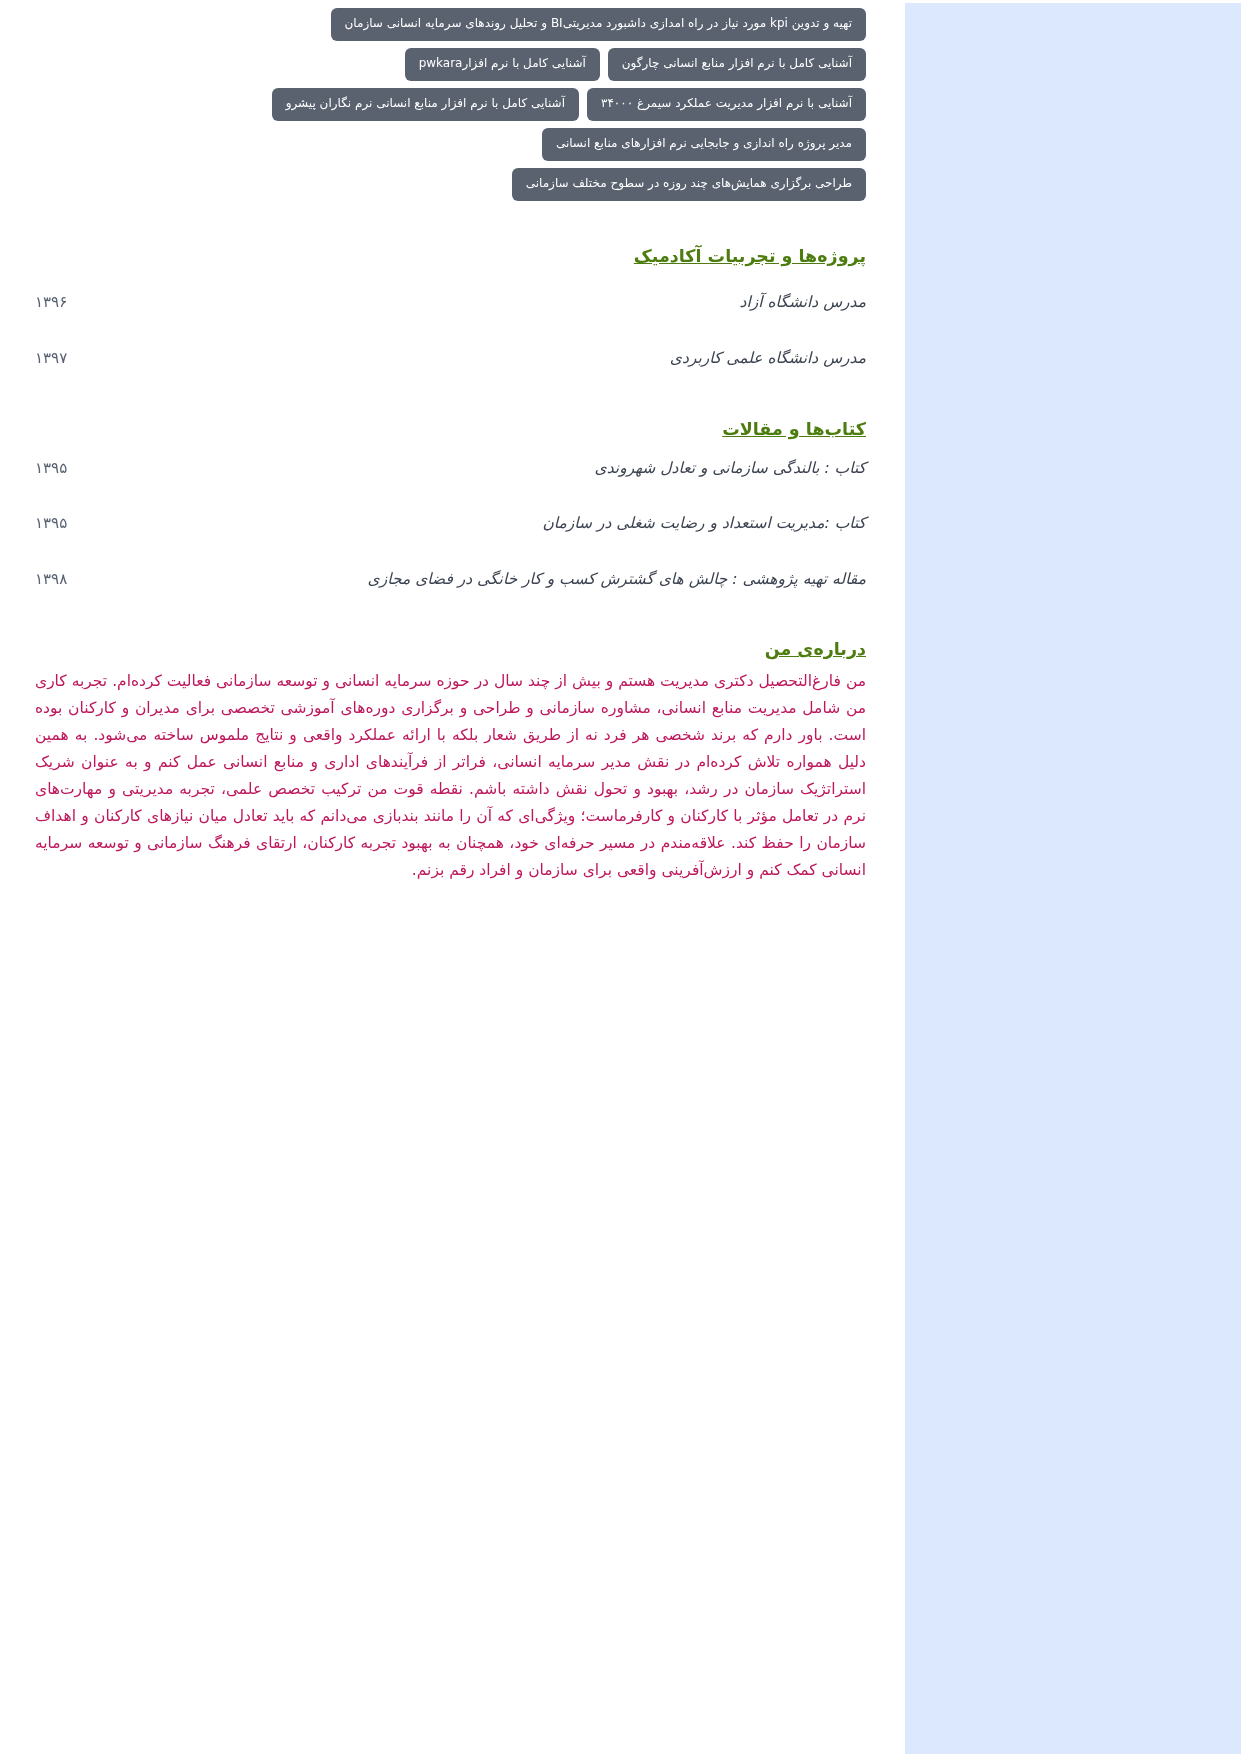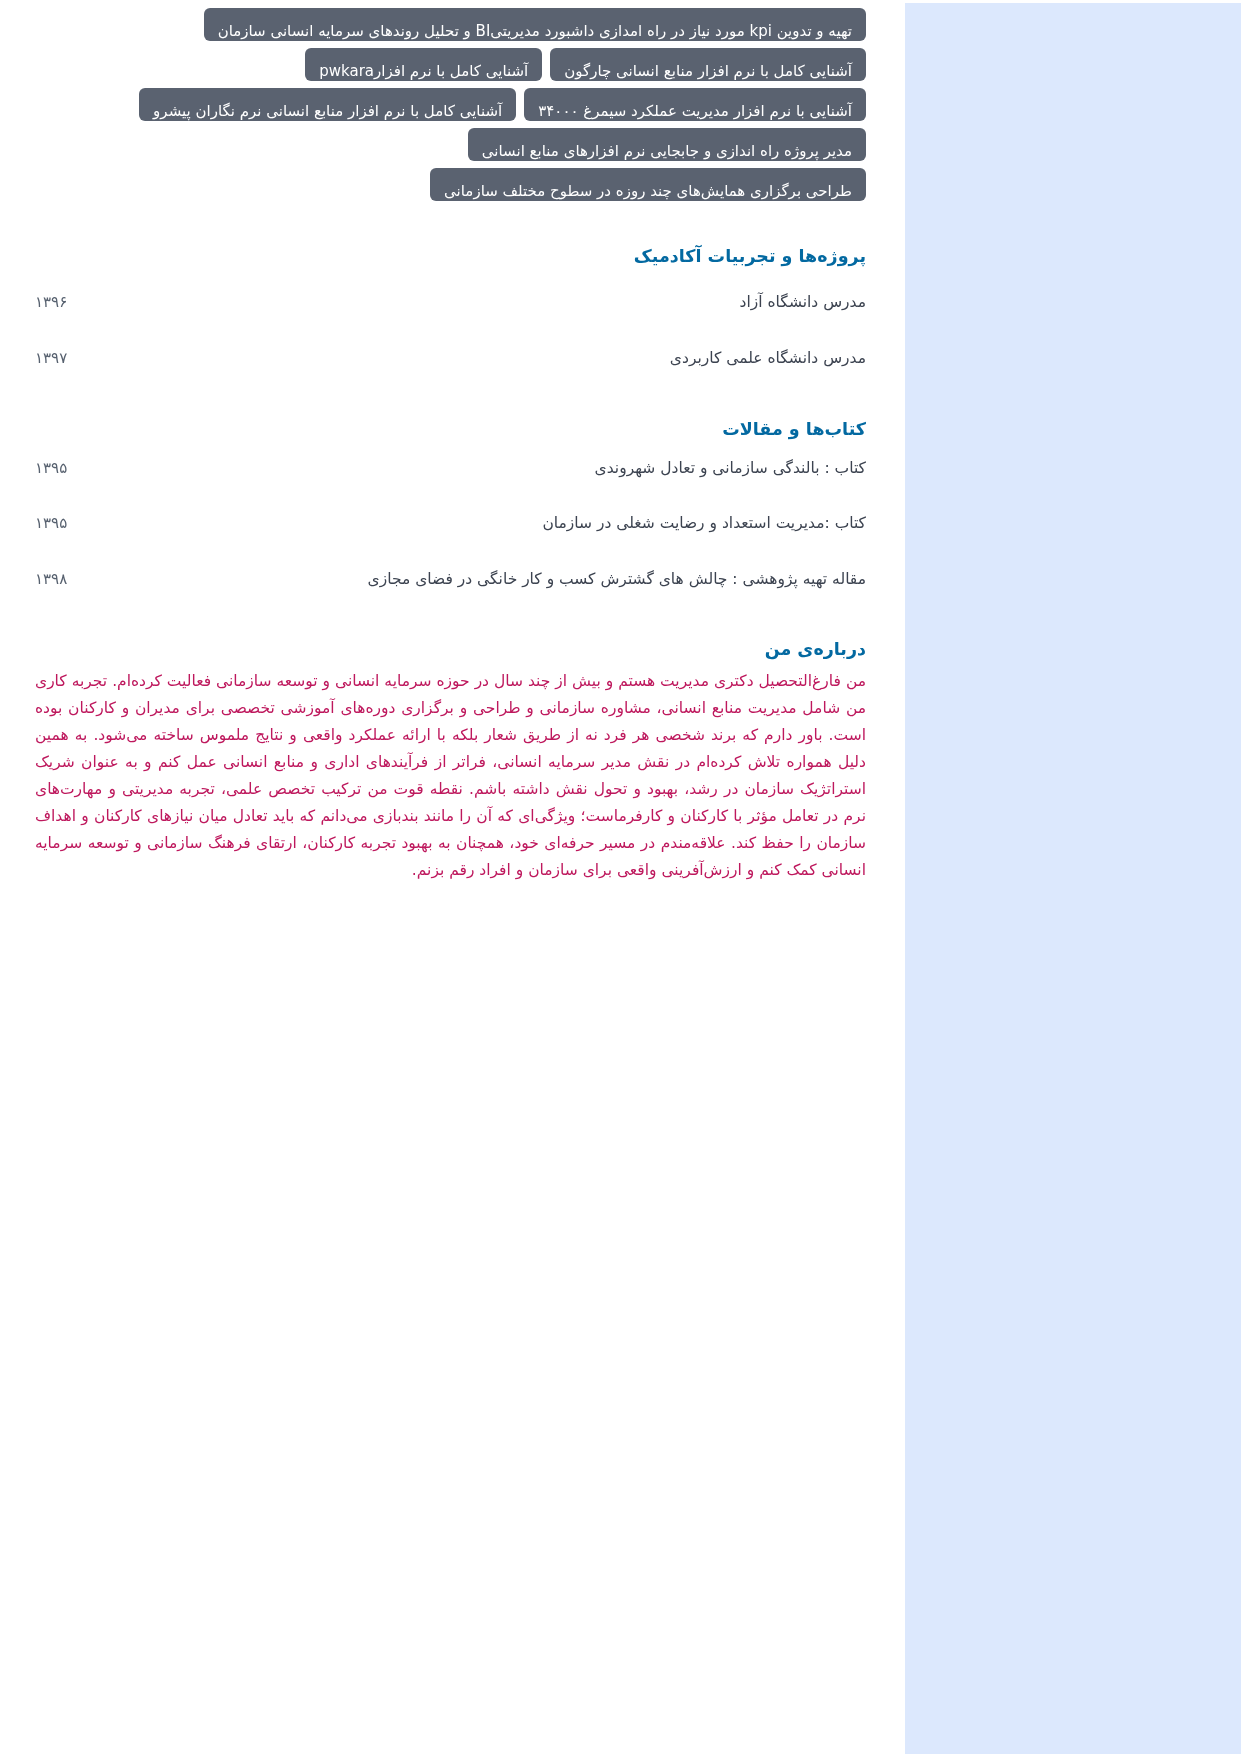--- a/index.html
+++ b/index.html
@@ -19,34 +19,34 @@
 
   
   .content { position:absolute; left:35px; top:0; width:831px; direction:rtl; }
 
   
   .tags { position:absolute; top:8px; right:0; display:flex; flex-direction:column;
           align-items:flex-start; gap:7px; width:831px; }
   .tag-row { display:flex; gap:8px; direction:rtl; }
   .tag {
     background:#5a6270; color:#ffffff; border-radius:6px;
-    height:33px; line-height:31px; padding:8px 14px; font-size:15px;
+    height:33px; line-height:31px; padding:0 14px; font-size:12px;
     white-space:nowrap;
   }
 
   .section-title {
-    position:absolute; right:0; color:#0369a1; font-weight:bold; font-size:17.5px;
-    width:831px; text-align:right;
+    position:absolute; right:0; color:#4d7c0f; font-weight:bold; font-size:17.5px;
+    width:831px; text-align:right;text-decoration:underline;
   }
 
   .entry-row {
     position:absolute; right:0; width:831px;
     display:flex; justify-content:space-between; align-items:flex-start; direction:rtl;
   }
-  .entry-title { color:#3c4350; font-size:15.5px; max-width:640px; }
+  .entry-title { color:#3c4350; font-size:15.5px; max-width:640px;font-style:italic; }
   .entry-year  { color:#57616f; font-size:15px; direction:rtl; }
 
   .about-paragraph {
     position:absolute; top:668px; right:0; width:831px;
     color:#be185d; font-size:15.5px; line-height:27px;
     text-align:justify; direction:rtl;
   }
 
   
   #sec1-title { top:246px; }

